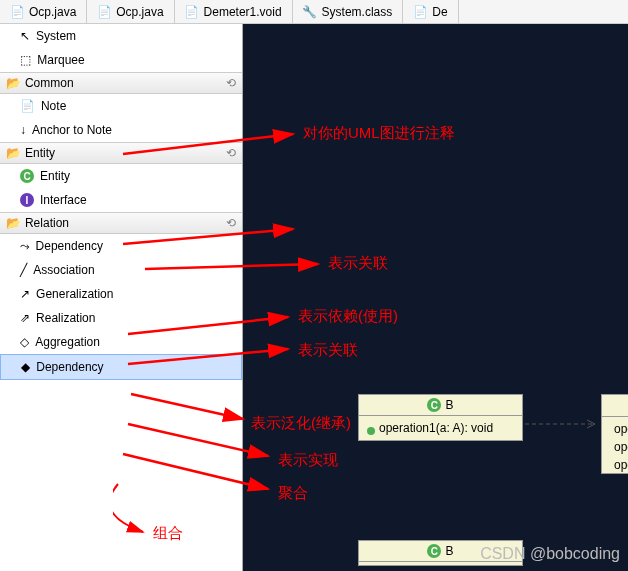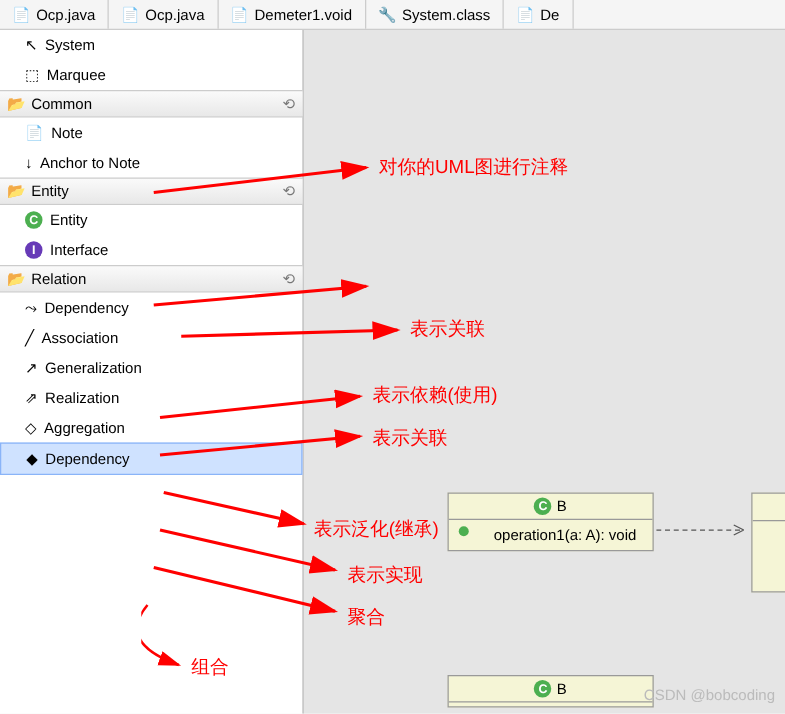--- a/index.html
+++ b/index.html
@@ -3,42 +3,42 @@
   <meta charset="utf-8">
   <style>
     * { margin: 0; padding: 0; box-sizing: border-box; font-family: "Microsoft YaHei", Arial, sans-serif; font-size: 12px; }
     body { width: 628px; height: 571px; overflow: hidden; background: #fff; position: relative; }
     
     .tabs { display: flex; height: 24px; border-bottom: 1px solid #ccc; background: #f5f5f5; }
     .tab { display: flex; align-items: center; padding: 2px 10px; border-right: 1px solid #ccc; gap: 4px; cursor: pointer; }
     
     .main { display: flex; height: 547px; }
     .palette { width: 243px; border-right: 1px solid #aaa; background: #fff; }
-    .canvas { flex: 1; position: relative; background: #e5e5e5; }
+    .canvas { flex: 1; position: relative; background: #0f172a; }
     
     .group-header { display: flex; align-items: center; padding: 3px 6px; background: linear-gradient(#fafafa,#e8e8e8); border-top: 1px solid #ccc; border-bottom: 1px solid #ccc; gap: 4px; }
     .pin { margin-left: auto; opacity: 0.5; }
     
     .item { display: flex; align-items: center; padding: 5px 6px 5px 20px; gap: 6px; cursor: pointer; }
     .item.selected { background: #cfe2ff; border: 1px solid #8ab4f8; }
     
     .folder-icon { color: #d9a441; }
     .class-icon { background: #4caf50; color: #fff; border-radius: 50%; width: 14px; height: 14px; display: inline-flex; align-items: center; justify-content: center; font-weight: bold; font-size: 10px; }
     .interface-icon { background: #673ab7; color: #fff; border-radius: 50%; width: 14px; height: 14px; display: inline-flex; align-items: center; justify-content: center; font-weight: bold; font-size: 10px; }
     
     .annotation { position: absolute; color: #ff0000; font-size: 15px; font-weight: normal; white-space: nowrap; }
     .arrow-red { position: absolute; pointer-events: none; }
     
     .uml-box { position: absolute; border: 1px solid #999; background: #f5f5d6; }
     .uml-header { border-bottom: 1px solid #999; padding: 3px 8px; text-align: center; display: flex; align-items: center; justify-content: center; gap: 4px; }
     .uml-body { padding: 3px 8px; font-size: 11px; }
-    .uml-row { display: flex; align-items: flex-start; gap: 20px; padding: 2px 0; }
+    .uml-row { display: flex; align-items: flex-end; gap: 4px; padding: 2px 0; }
     .dot-green { width: 8px; height: 8px; background: #4caf50; border-radius: 50%; display: inline-block; }
     
-    .watermark { position: absolute; right: 8px; bottom: 8px; color: #bbb; font-size: 12px; }
+    .watermark { position: absolute; right: 8px; bottom: 8px; color: #bbb; font-size: 16px; }
   </style>
 </head>
 <body>
 
 <div class="tabs">
   <div class="tab">
       <span>📄</span>
       <span>Ocp.java</span>
     </div>
   <div class="tab">

